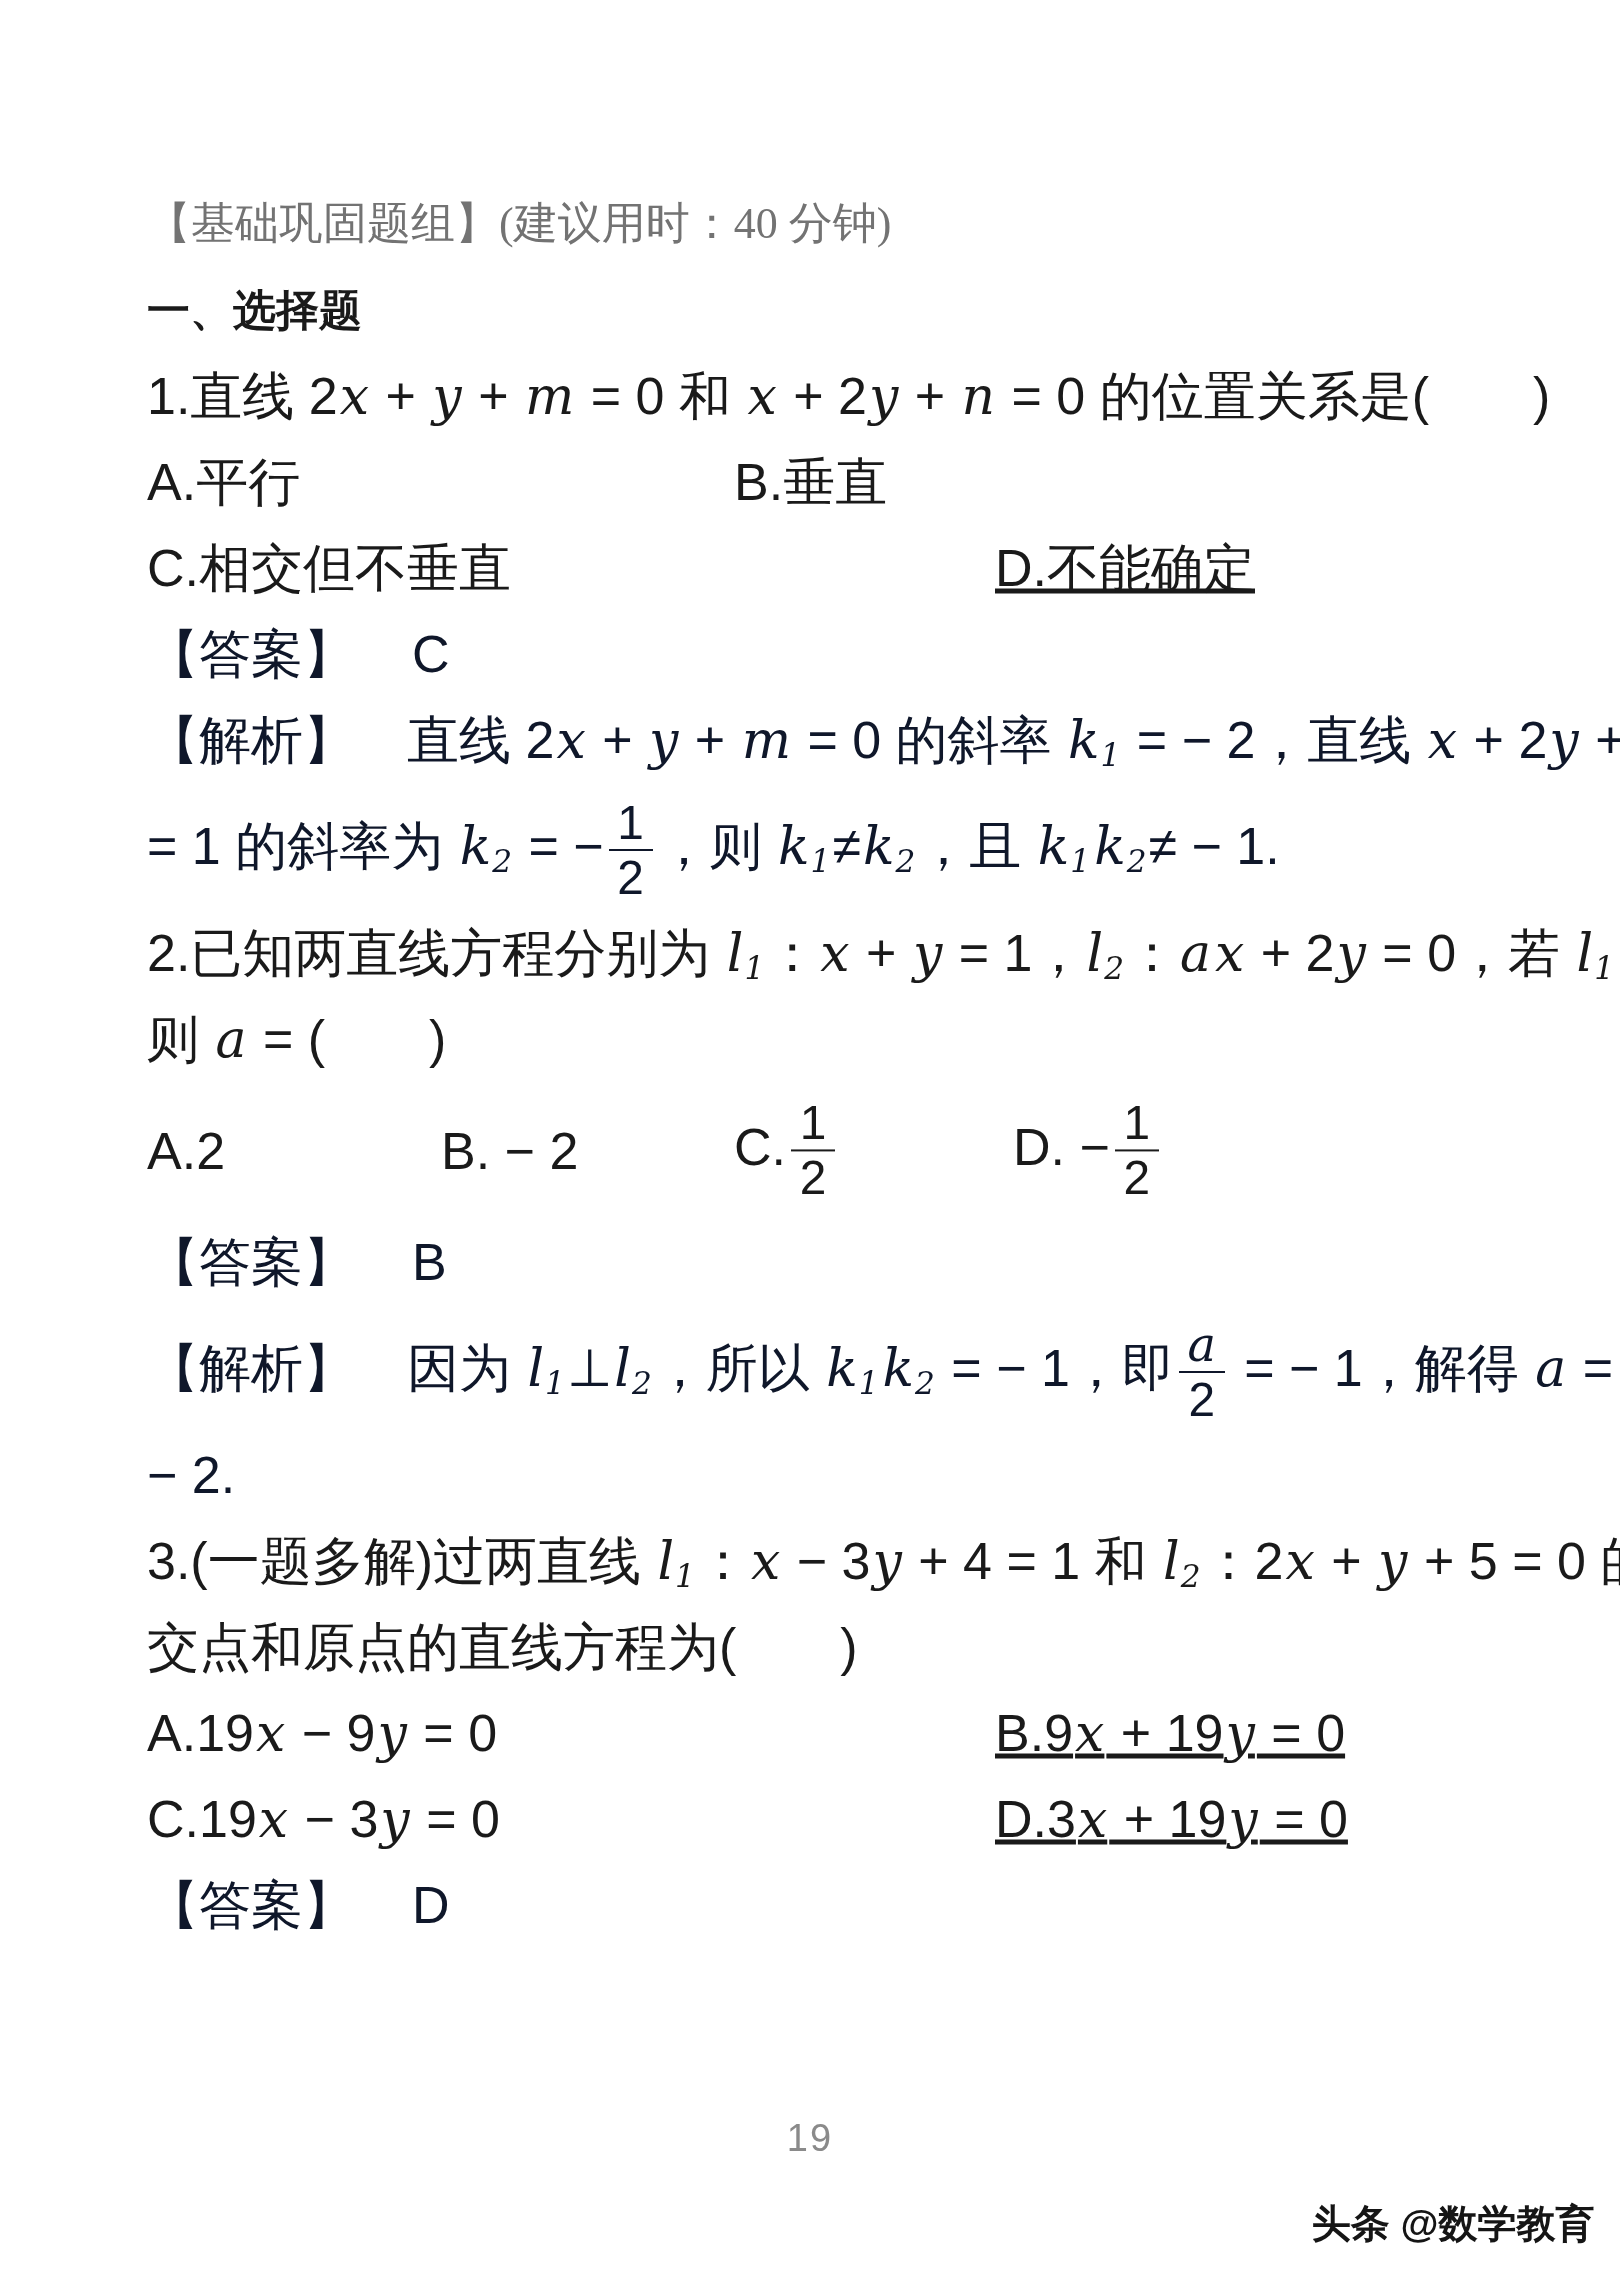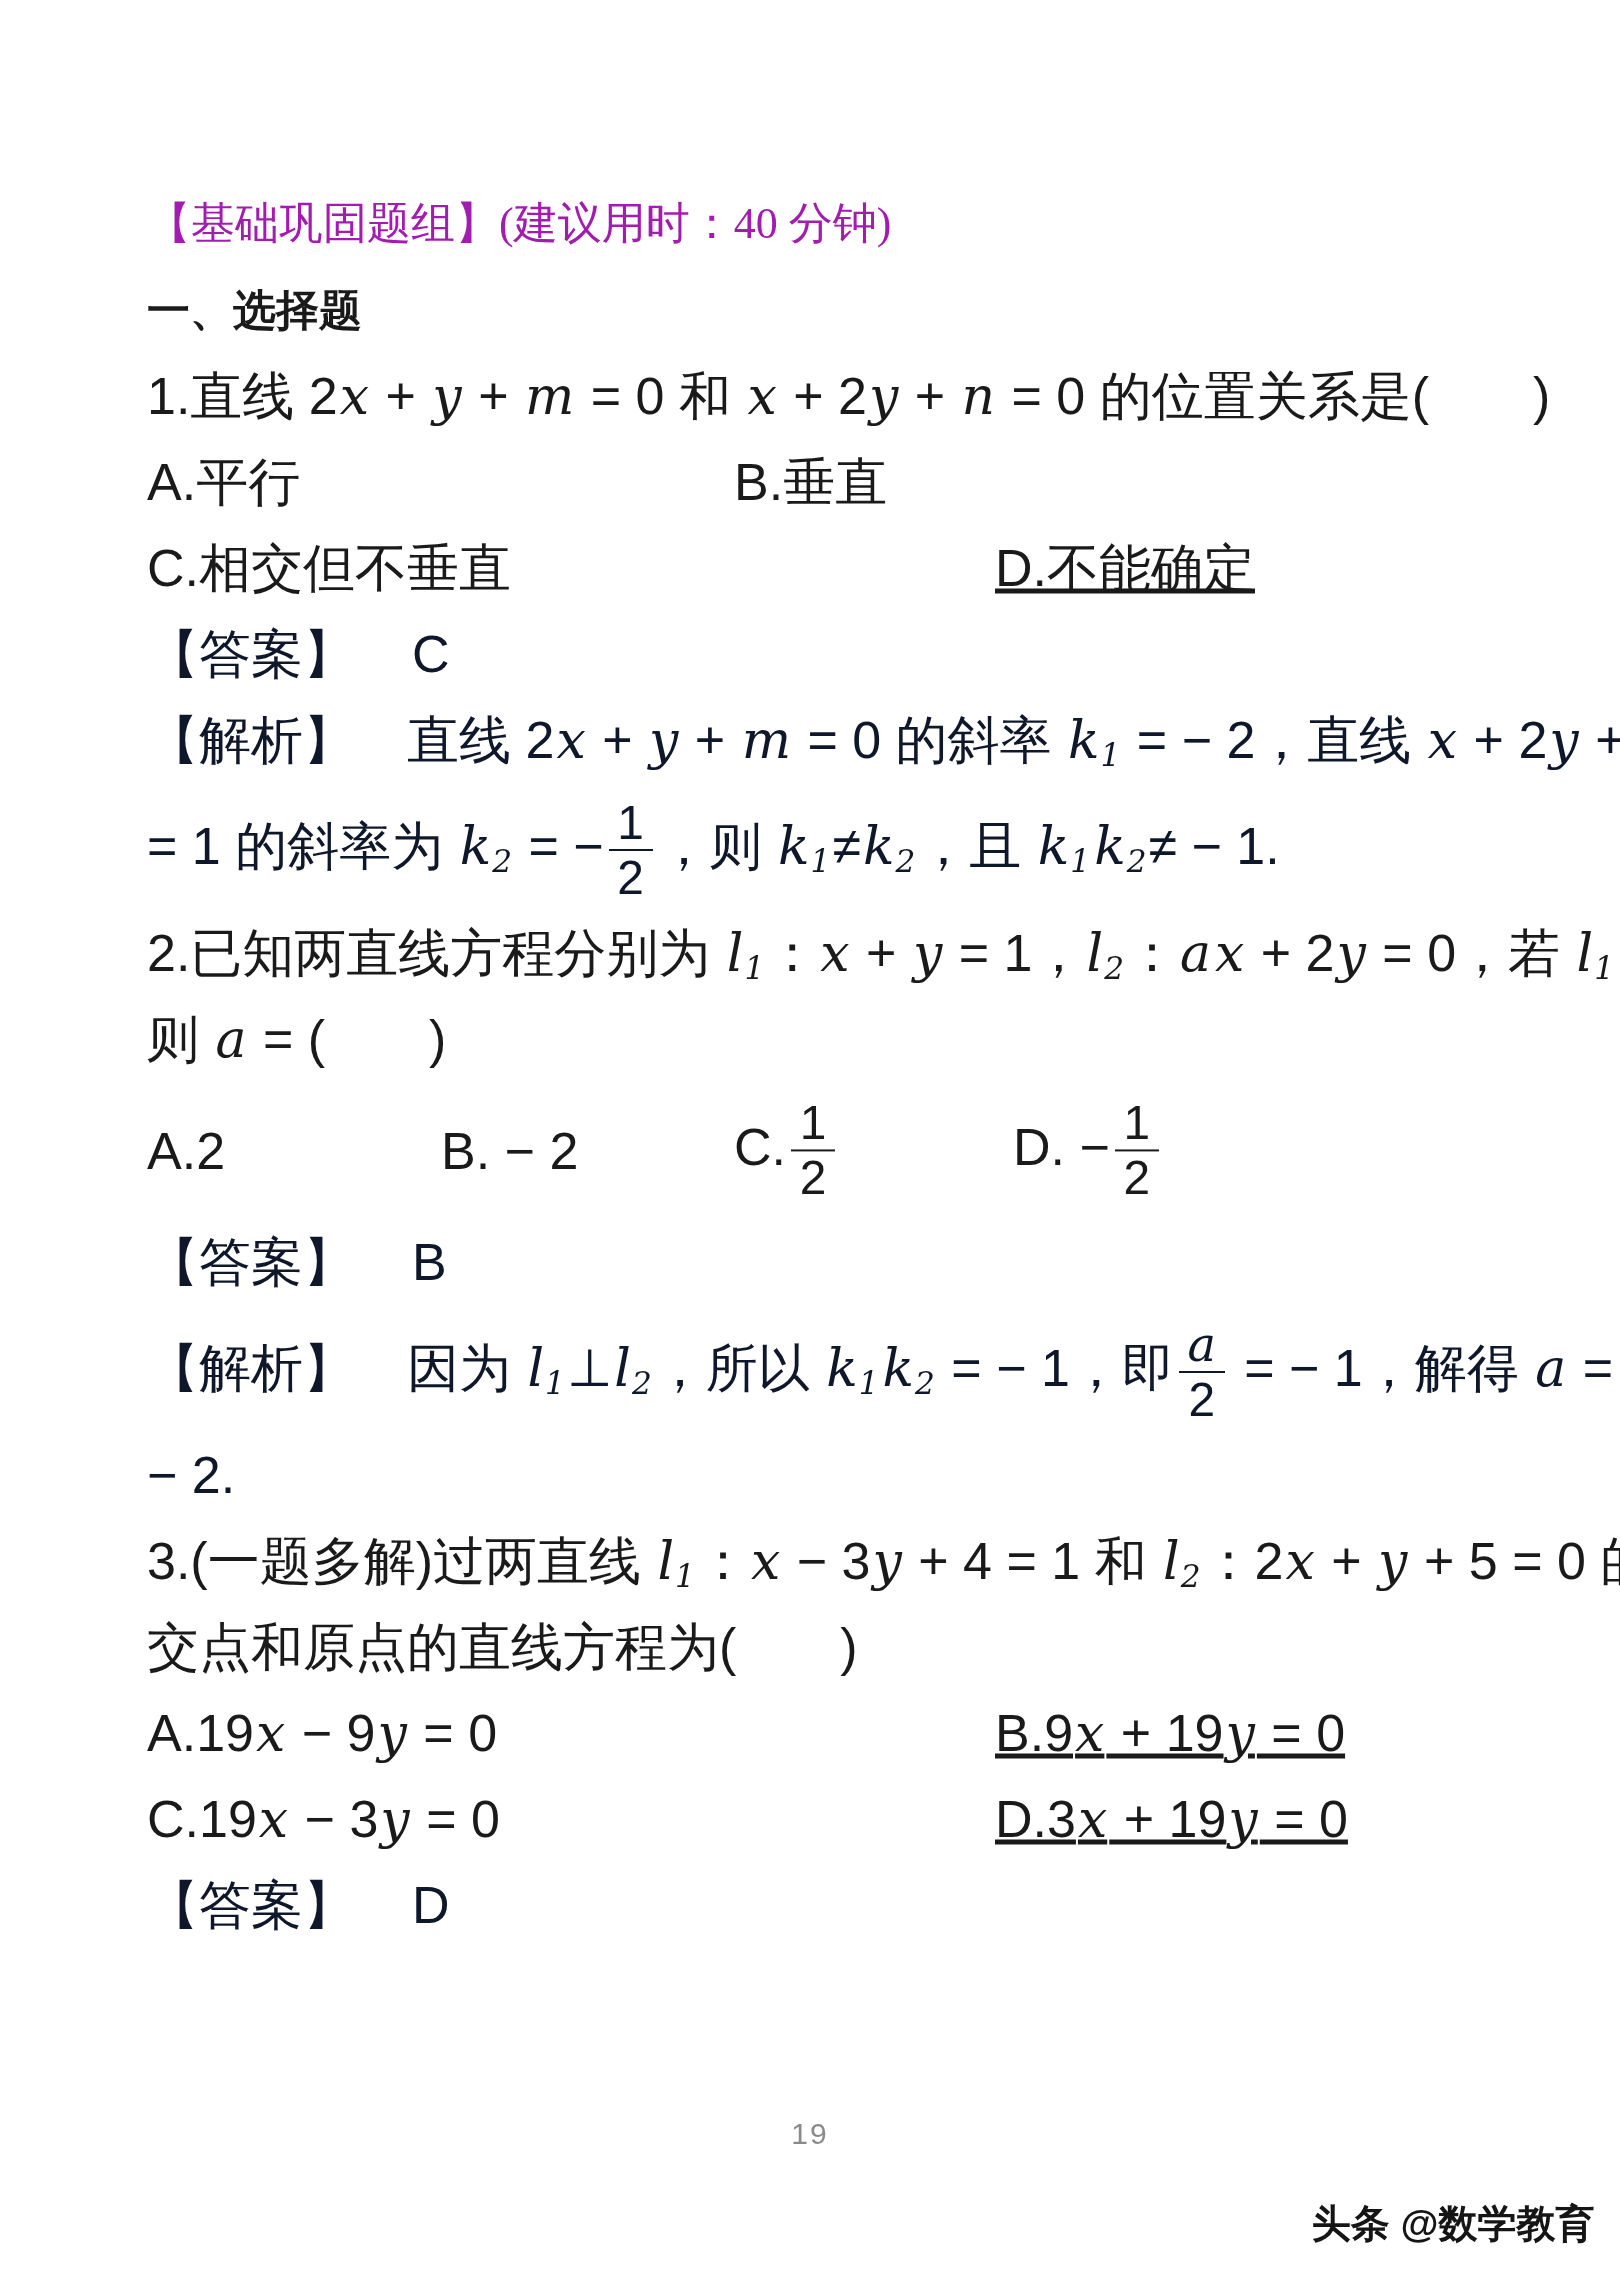--- a/index.html
+++ b/index.html
@@ -10,21 +10,21 @@
     margin:0 auto;
     background:#ffffff;
     font-family:"Liberation Sans","DejaVu Sans",sans-serif;
     color:#1a1a1a;
     overflow:hidden;
   }
   .content { position:absolute; left:147px; top:181px; width:1392px; }
 
   .line { min-height:86px; line-height:86px; font-size:52px; white-space:nowrap; }
   .line.tall { min-height:127px; line-height:127px; }
-  .line.blue { color:#a21caf; font-family:"Liberation Serif","DejaVu Serif",serif; font-size:44px; }
+  .line.blue { color:#737373; font-family:"Liberation Serif","DejaVu Serif",serif; font-size:44px; }
   .line.red  { color:#0f172a; }
   .line.bold { font-weight:700; font-size:43px; }
 
   
   .row { position:relative; }
   .row .opt { position:absolute; left:0; top:50%; transform:translateY(-50%); white-space:nowrap; line-height:1.25; }
   .row.tall { min-height:137px; }
   .row[data-layout="two-mid"]  .opt:nth-child(2) { left:587px; }
   .row[data-layout="two-right"] .opt:nth-child(2) { left:848px;text-decoration:underline; }
   .row[data-layout="quad"] .opt:nth-child(2) { left:294px; }
@@ -39,21 +39,21 @@
   .frac { display:inline-block; text-align:center; vertical-align:middle; line-height:1.12; font-size:0.92em; margin:0 4.9px; }
   .frac .num, .frac .den { display:block; padding:0 8.8px; }
   .frac .den { border-top:2.9px solid currentColor; }
   .frac .nvar { font-family:"DejaVu Serif","Liberation Serif",serif; font-style:italic; }
 
   
   .ans-val { margin-left:57px; }
 
   .page-number {
     position:absolute; left:0; right:0; top:2117px;
-    text-align:center; font-size:30px; color:#8a8a8a;
+    text-align:center; font-size:38px; color:#8a8a8a;
     letter-spacing:2px;
   }
   .watermark {
     position:absolute; right:25.5px; top:2197px;
     font-size:39px; font-weight:700; color:#151515;
     text-shadow:-2px -2px 0 rgba(255,255,255,0.95), 2px 2px 0 rgba(255,255,255,0.35);
   }
 </style>
 </head>
 <body>

